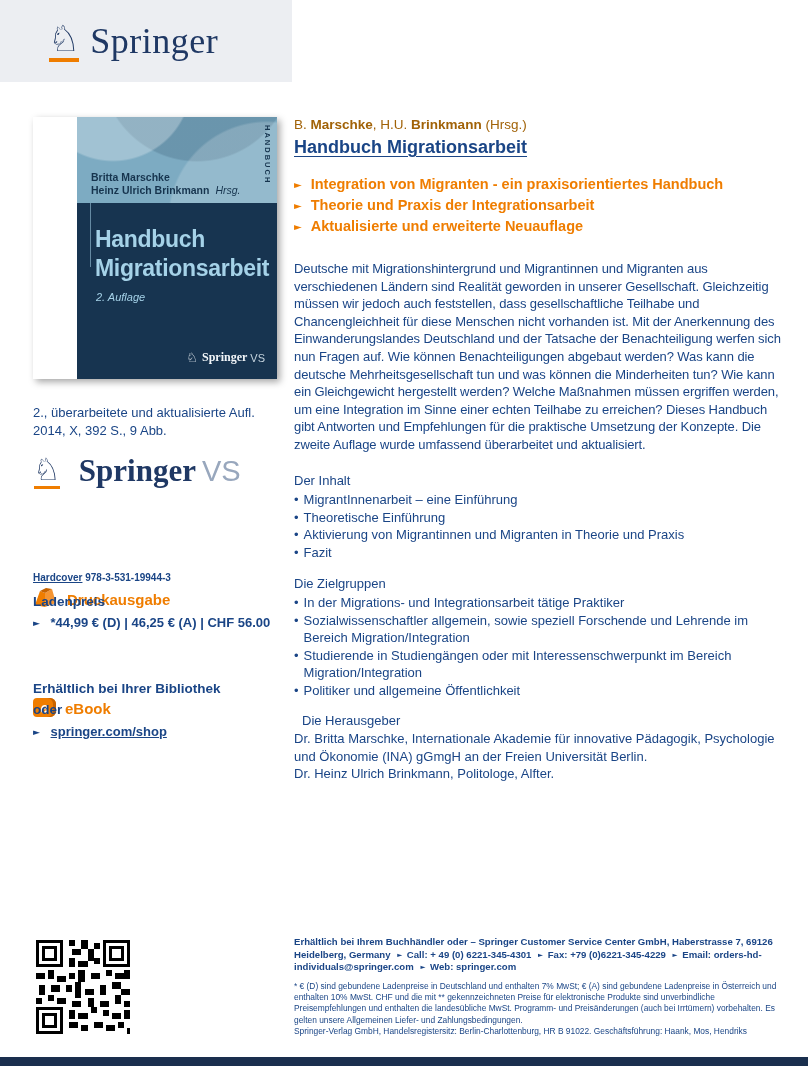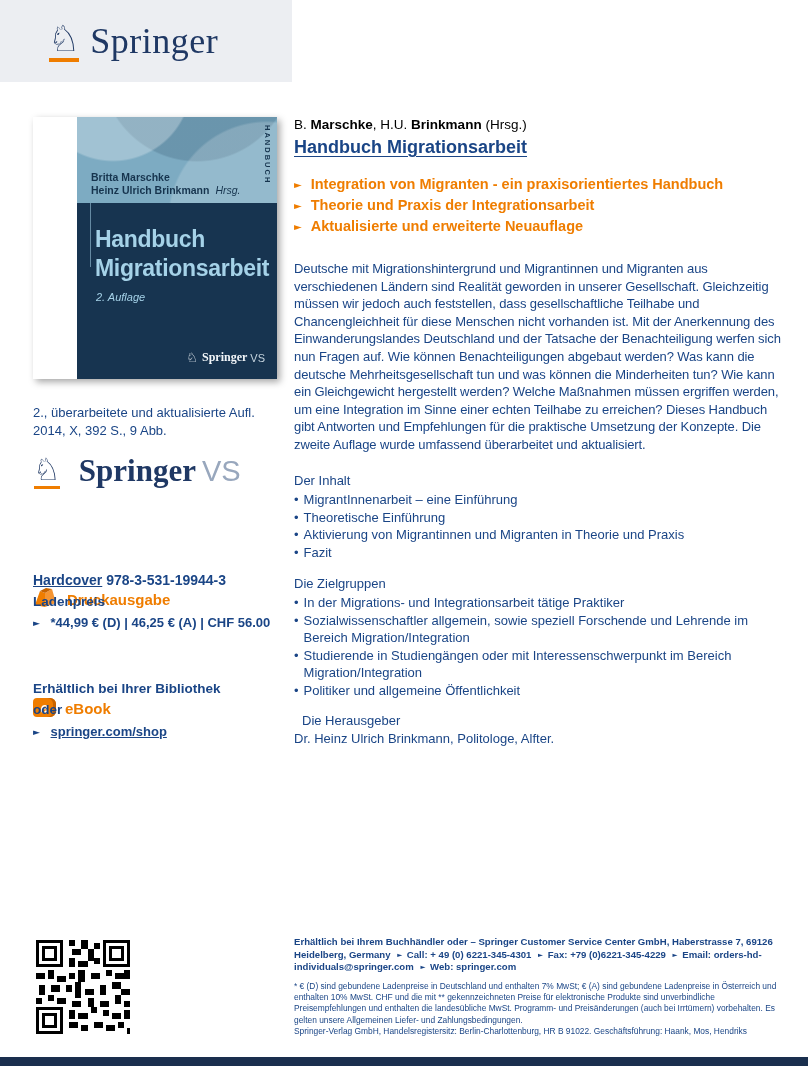--- a/index.html
+++ b/index.html
@@ -47,33 +47,33 @@
   .vs-word{font-family:"Liberation Serif",serif;font-size:31px;font-weight:bold;color:#1f3864;margin-left:8px;}
   .vs-suffix{font-size:29px;color:#98a7bd;margin-left:6px;font-weight:normal;}
 
   .sect-heading{display:flex;align-items:flex-end;font-size:15px;font-weight:bold;color:#ef7d00;margin-top:48px;}
   .sect-heading .icon{margin-right:9px;display:inline-flex;}
   .druck-heading{position:absolute;top:423px;left:0;}
   .ebook-heading{position:absolute;top:533px;left:0;}
   .ebook-badge{width:23px;height:19px;background:#ef7d00;border-radius:4px 6px 6px 4px;position:relative;
     display:flex;align-items:center;justify-content:center;box-shadow:inset -3px 0 0 #c96400;}
   .ebook-badge span{color:#ffffff;font-weight:bold;font-style:italic;font-size:14px;line-height:14px;}
-  .hardcover-line{position:absolute;top:455px;left:0;font-size:14px;font-weight:bold;white-space:nowrap;}
+  .hardcover-line{position:absolute;top:455px;left:0;font-size:10px;font-weight:bold;white-space:nowrap;}
   .hardcover-line .uline{text-decoration:underline;}
   .ladenpreis{position:absolute;top:477px;left:0;font-size:13.5px;font-weight:bold;}
   .price-line{position:absolute;top:498px;left:0;font-size:13px;font-weight:bold;white-space:nowrap;}
   .arrow{font-family:"DejaVu Sans",sans-serif;font-size:9px;vertical-align:1px;margin-right:7px;color:#1a4586;}
   .bib-line1{position:absolute;top:564px;left:0;font-size:13.5px;font-weight:bold;}
   .bib-line2{position:absolute;top:585px;left:0;font-size:13.5px;font-weight:bold;}
   .shop-line{position:absolute;top:607px;left:0;font-size:13px;font-weight:bold;}
   .shop-line a{color:#1a4586;text-decoration:underline;}
 
   
   .rightcol{position:absolute;left:294px;top:112px;width:492px;}
-  .author-line{position:absolute;top:5px;left:0;font-size:13.5px;color:#000000;}
+  .author-line{position:absolute;top:5px;left:0;font-size:13.5px;color:#a16207;}
   .author-line b{font-weight:bold;}
   .book-title{position:absolute;top:25px;left:0;font-size:18px;font-weight:bold;color:#1a4586;
     text-decoration:underline;text-underline-offset:3px;}
   .highlights{position:absolute;top:62px;left:0;}
   .hl-item{display:flex;font-size:14.5px;font-weight:bold;color:#ef7d00;line-height:21px;}
   .hl-item .arrow{color:#ef7d00;font-size:10px;line-height:21px;margin-right:9px;}
   .description{position:absolute;top:148px;left:0;width:492px;font-size:13px;line-height:17.6px;color:#1a4586;letter-spacing:-0.1px;}
   .plain-heading{font-size:13px;color:#1a4586;}
   .inhalt-heading{position:absolute;top:361px;left:0;}
   .inhalt-list{position:absolute;top:379px;left:0;width:492px;}
@@ -247,20 +247,21 @@
         <span>Studierende in Studiengängen oder mit Interessenschwerpunkt im Bereich Migration/Integration</span>
       </div>
     <div class="b-item">
         <span class="bullet">•</span>
         <span>Politiker und allgemeine Öffentlichkeit</span>
       </div>
   </div>
 
   <div class="plain-heading hrsg-heading">Die Herausgeber</div>
   <div class="hrsg-lines">
+    <div>Dr. Britta Marschke, Internationale Akademie für innovative Pädagogik, Psychologie und Ökonomie (INA) gGmgH an der Freien Universität Berlin.</div>
     <div>Dr. Heinz Ulrich Brinkmann, Politologe, Alfter.</div>
   </div>
 </div>
 
 <svg class="qr" viewBox="0 0 33 33" shape-rendering="crispEdges">
   <rect width="33" height="33" fill="#ffffff"></rect>
   <g fill="#000000">
     <rect x="1" y="1" width="9" height="9"></rect>
       <rect x="2" y="2" width="7" height="7" fill="#fff"></rect>
       <rect x="3" y="3" width="5" height="5"></rect>

